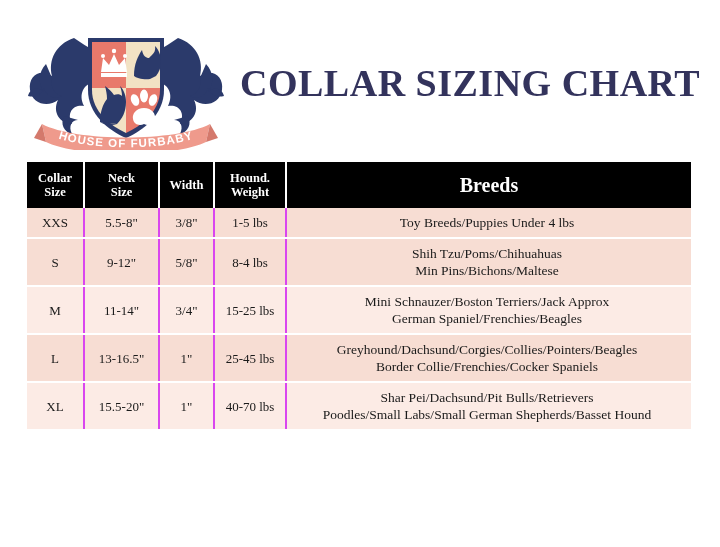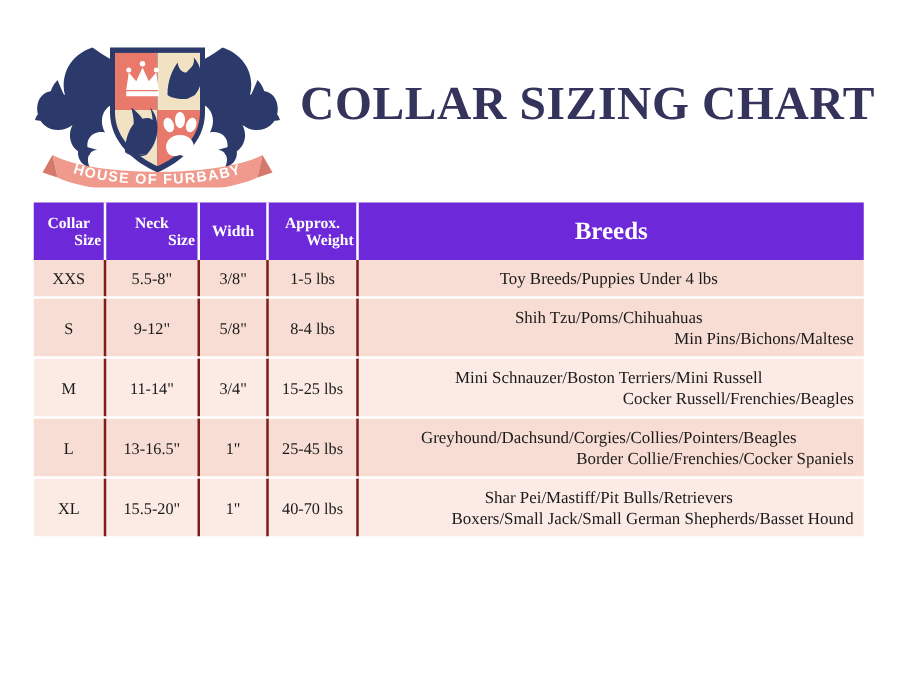--- a/index.html
+++ b/index.html
@@ -68,21 +68,21 @@
     table-layout: fixed;
   }
 
   table.sizing col.c-size   { width: 57px; }
   table.sizing col.c-neck   { width: 75px; }
   table.sizing col.c-width  { width: 55px; }
   table.sizing col.c-weight { width: 72px; }
   table.sizing col.c-breeds { width: 405px; }
 
   thead th {
-    background: #6d28d9;
+    background: #000000;
     color: #ffffff;
     font-weight: bold;
     font-size: 12.5px;
     line-height: 14px;
     padding: 9px 2px;
     text-align: center;
     vertical-align: middle;
     border-right: 2px solid #ffffff;
     height: 38px;
     box-sizing: border-box;
@@ -92,37 +92,37 @@
     border-right: none;
   }
 
   tbody td {
     text-align: center;
     vertical-align: middle;
     color: #1a1a1a;
     font-size: 13px;
     line-height: 15px;
     padding: 6px 3px;
-    border-right: 2px solid #7f1d1d;
+    border-right: 2px solid #d946ef;
     border-bottom: 2px solid #ffffff;
     box-sizing: border-box;
   }
   tbody td.breed-cell {
     border-right: none;
     font-size: 13.5px;
     line-height: 17px;
     padding-left: 4px;
     padding-right: 8px;
   }
   tbody tr.odd td  { background: #f7ddd3; }
   tbody tr.even td { background: #fcebe5; }
   tbody tr:last-child td { border-bottom: none; }
 
   .cell-line { display: block; }
-  .cell-line + .cell-line { display: block; text-align: right; }
+  .cell-line + .cell-line { display: block; }
 </style>
 </head>
 <body>
 
 <div class="page">
 
   <div class="header">
 
     <div class="logo">
       <svg width="220" height="130" viewBox="0 0 220 130" xmlns="http://www.w3.org/2000/svg" aria-hidden="true">
@@ -205,21 +205,21 @@
             <span class="cell-line">Size</span>
           </th>
           <th>
             <span class="cell-line">Neck</span>
             <span class="cell-line">Size</span>
           </th>
           <th>
             <span class="cell-line">Width</span>
           </th>
           <th>
-            <span class="cell-line">Approx.</span>
+            <span class="cell-line">Hound.</span>
             <span class="cell-line">Weight</span>
           </th>
           <th class="breeds-head">
             <span class="cell-line">Breeds</span>
           </th>
         </tr>
       </thead>
       <tbody>
 
         <tr class="odd">
@@ -253,22 +253,22 @@
 
         <tr class="even">
           <td>M</td>
           <td>11-14"</td>
           <td>3/4"</td>
           <td>
             <span class="cell-line">15-25 lbs</span>
 
           </td>
           <td class="breed-cell">
-            <span class="cell-line">Mini Schnauzer/Boston Terriers/Mini Russell</span>
-            <span class="cell-line">Cocker Russell/Frenchies/Beagles</span>
+            <span class="cell-line">Mini Schnauzer/Boston Terriers/Jack Approx</span>
+            <span class="cell-line">German Spaniel/Frenchies/Beagles</span>
           </td>
         </tr>
 
         <tr class="odd">
           <td>L</td>
           <td>13-16.5"</td>
           <td>1"</td>
           <td>
             <span class="cell-line">25-45 lbs</span>
 
@@ -281,22 +281,22 @@
 
         <tr class="even">
           <td>XL</td>
           <td>15.5-20"</td>
           <td>1"</td>
           <td>
             <span class="cell-line">40-70 lbs</span>
 
           </td>
           <td class="breed-cell">
-            <span class="cell-line">Shar Pei/Mastiff/Pit Bulls/Retrievers</span>
-            <span class="cell-line">Boxers/Small Jack/Small German Shepherds/Basset Hound</span>
+            <span class="cell-line">Shar Pei/Dachsund/Pit Bulls/Retrievers</span>
+            <span class="cell-line">Poodles/Small Labs/Small German Shepherds/Basset Hound</span>
           </td>
         </tr>
 
 
       </tbody>
     </table>
   </div>
 
 </div>
 

